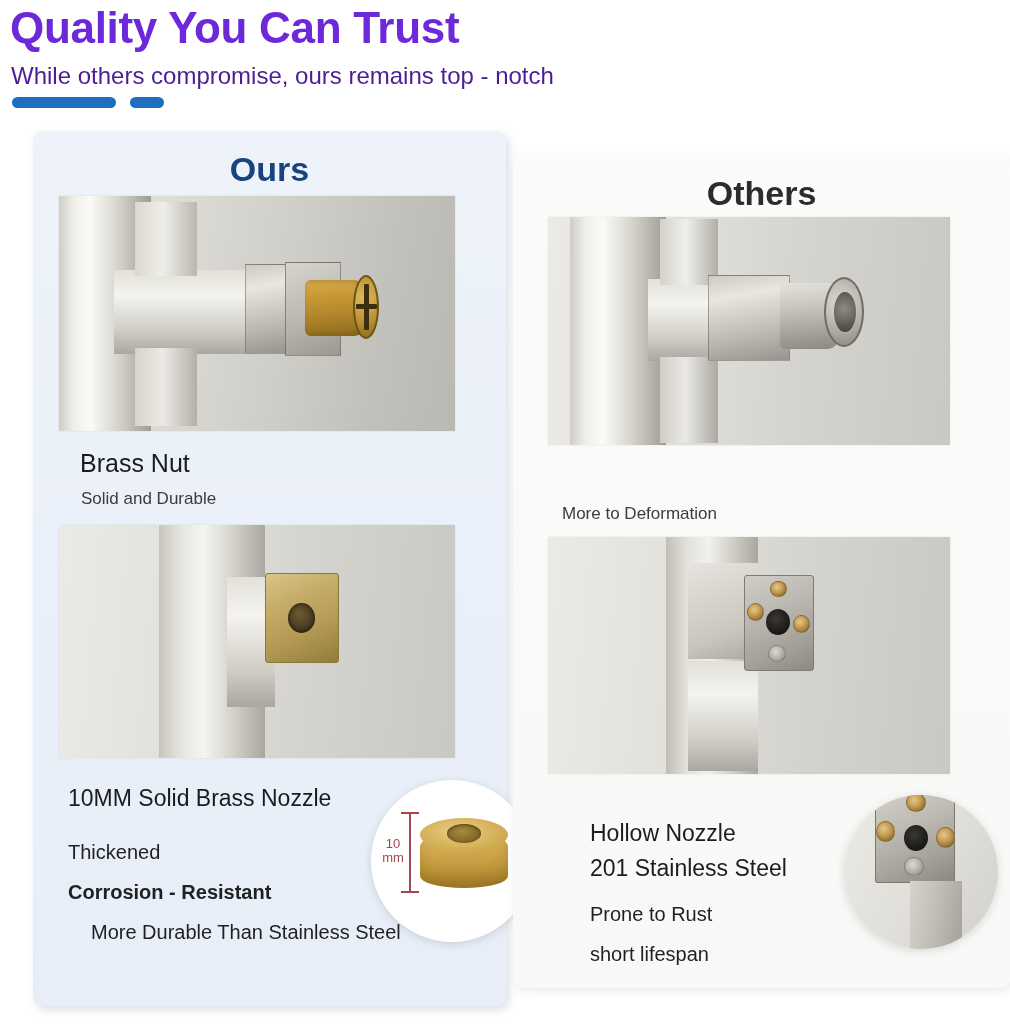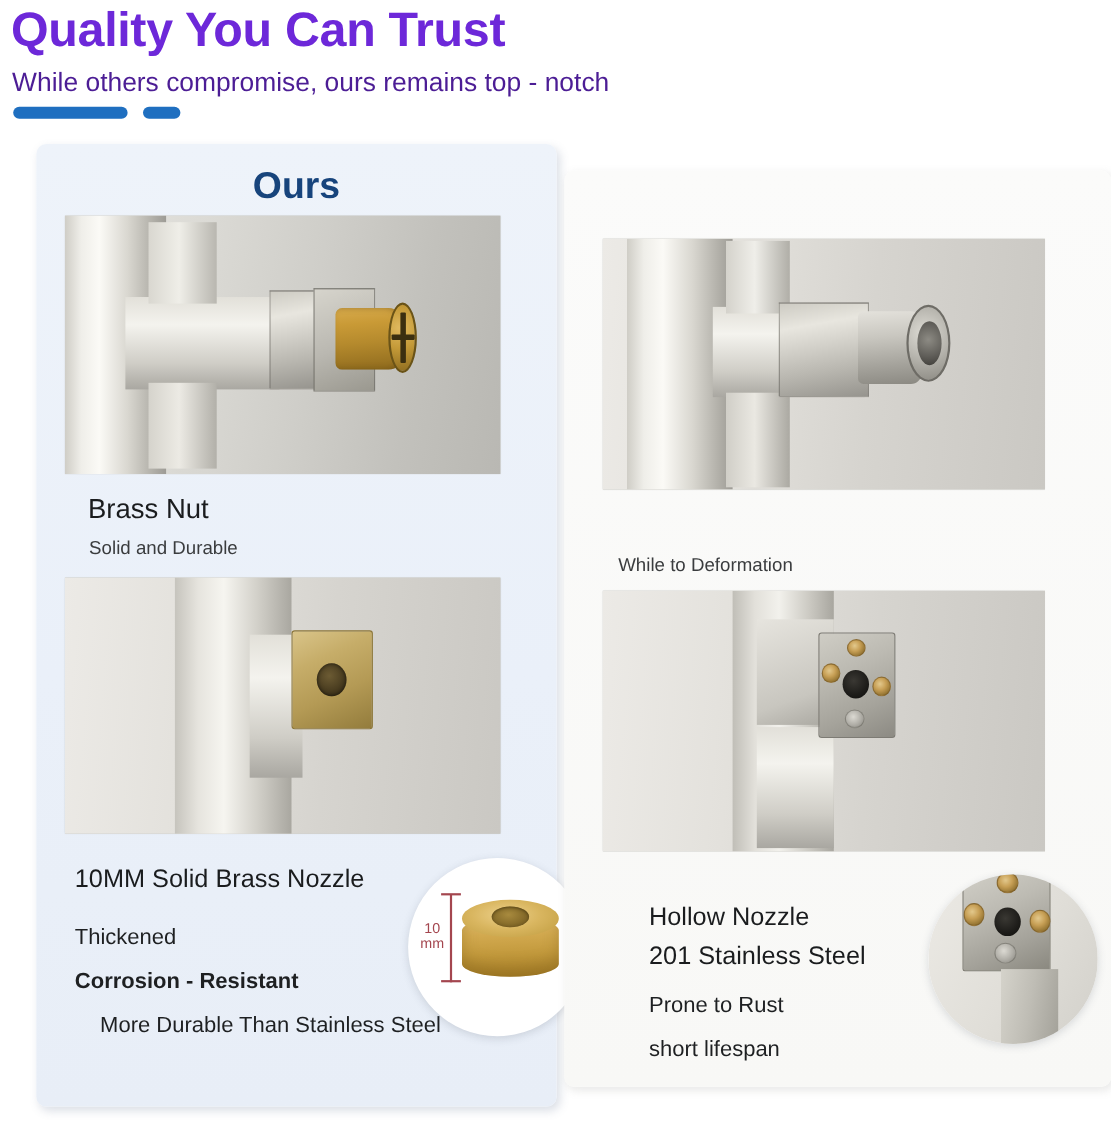--- a/index.html
+++ b/index.html
@@ -255,35 +255,36 @@
       <div class="dim-cap" style="left:30px; top:32px; width:18px;"></div>
       <div class="dim-cap" style="left:30px; top:111px; width:18px;"></div>
       <div class="dim-text" style="left:8px; top:57px; width:28px;">
         <div>10</div>
         <div>mm</div>
       </div>
     </div>
   </div>
 
   <div class="panel panel-others">
+    <div class="panel-head head-others">Others</div>
 
     <div class="photo" style="left:35px; top:62px; width:402px; height:228px;">
       <div class="ph-scene">
         <div class="wall2"></div>
         <div class="bar-vert" style="left:22px; top:0; width:96px; height:228px; background:linear-gradient(90deg,#b9b7b0 0%,#ddd b 8%,#f2f1ec 34%,#cbc9c2 66%,#a6a49d 100%);"></div>
         <div class="stem" style="left:100px; top:62px; width:138px; height:82px;"></div>
         <div class="stem" style="left:112px; top:2px; width:58px; height:66px; background:linear-gradient(90deg,#d4d2cb,#efeee9 45%,#b0aea7);"></div>
         <div class="stem" style="left:112px; top:140px; width:58px; height:86px; background:linear-gradient(90deg,#d0cec7,#eae8e2 45%,#abA9a2);"></div>
         <div class="blk" style="left:160px; top:58px; width:82px; height:86px;"></div>
         <div class="alu-cyl" style="left:232px; top:66px; width:58px; height:66px;"></div>
         <div class="alu-cap" style="left:276px; top:60px; width:40px; height:70px;"></div>
         <div class="alu-core" style="left:286px; top:75px; width:22px; height:40px;"></div>
       </div>
     </div>
-    <div class="lbl-sub" style="left:49px; top:348px;">While to Deformation</div>
+    <div class="lbl-sub" style="left:49px; top:348px;">More to Deformation</div>
 
     <div class="photo" style="left:35px; top:382px; width:402px; height:237px;">
       <div class="ph-scene">
         <div class="wall2"></div>
         <div class="bar-vert" style="left:118px; top:0; width:92px; height:237px; background:linear-gradient(90deg,#c0beb7 0%,#e2e0da 22%,#f2f1ec 46%,#ceccc5 74%,#a8a69f 100%);"></div>
         <div class="stem" style="left:140px; top:26px; width:70px; height:96px; background:linear-gradient(160deg,#e6e4de,#c8c6bf 70%,#a9a7a0);"></div>
         <div class="stem" style="left:140px; top:124px; width:70px; height:110px; background:linear-gradient(200deg,#ddd bd5,#c2c0b9 70%,#a09e97);"></div>
         <div class="steel-face" style="left:196px; top:38px; width:70px; height:96px;"></div>
         <div class="center-hole" style="left:218px; top:72px; width:24px; height:26px;"></div>
         <div class="boss" style="left:222px; top:44px; width:17px; height:16px;"></div>

